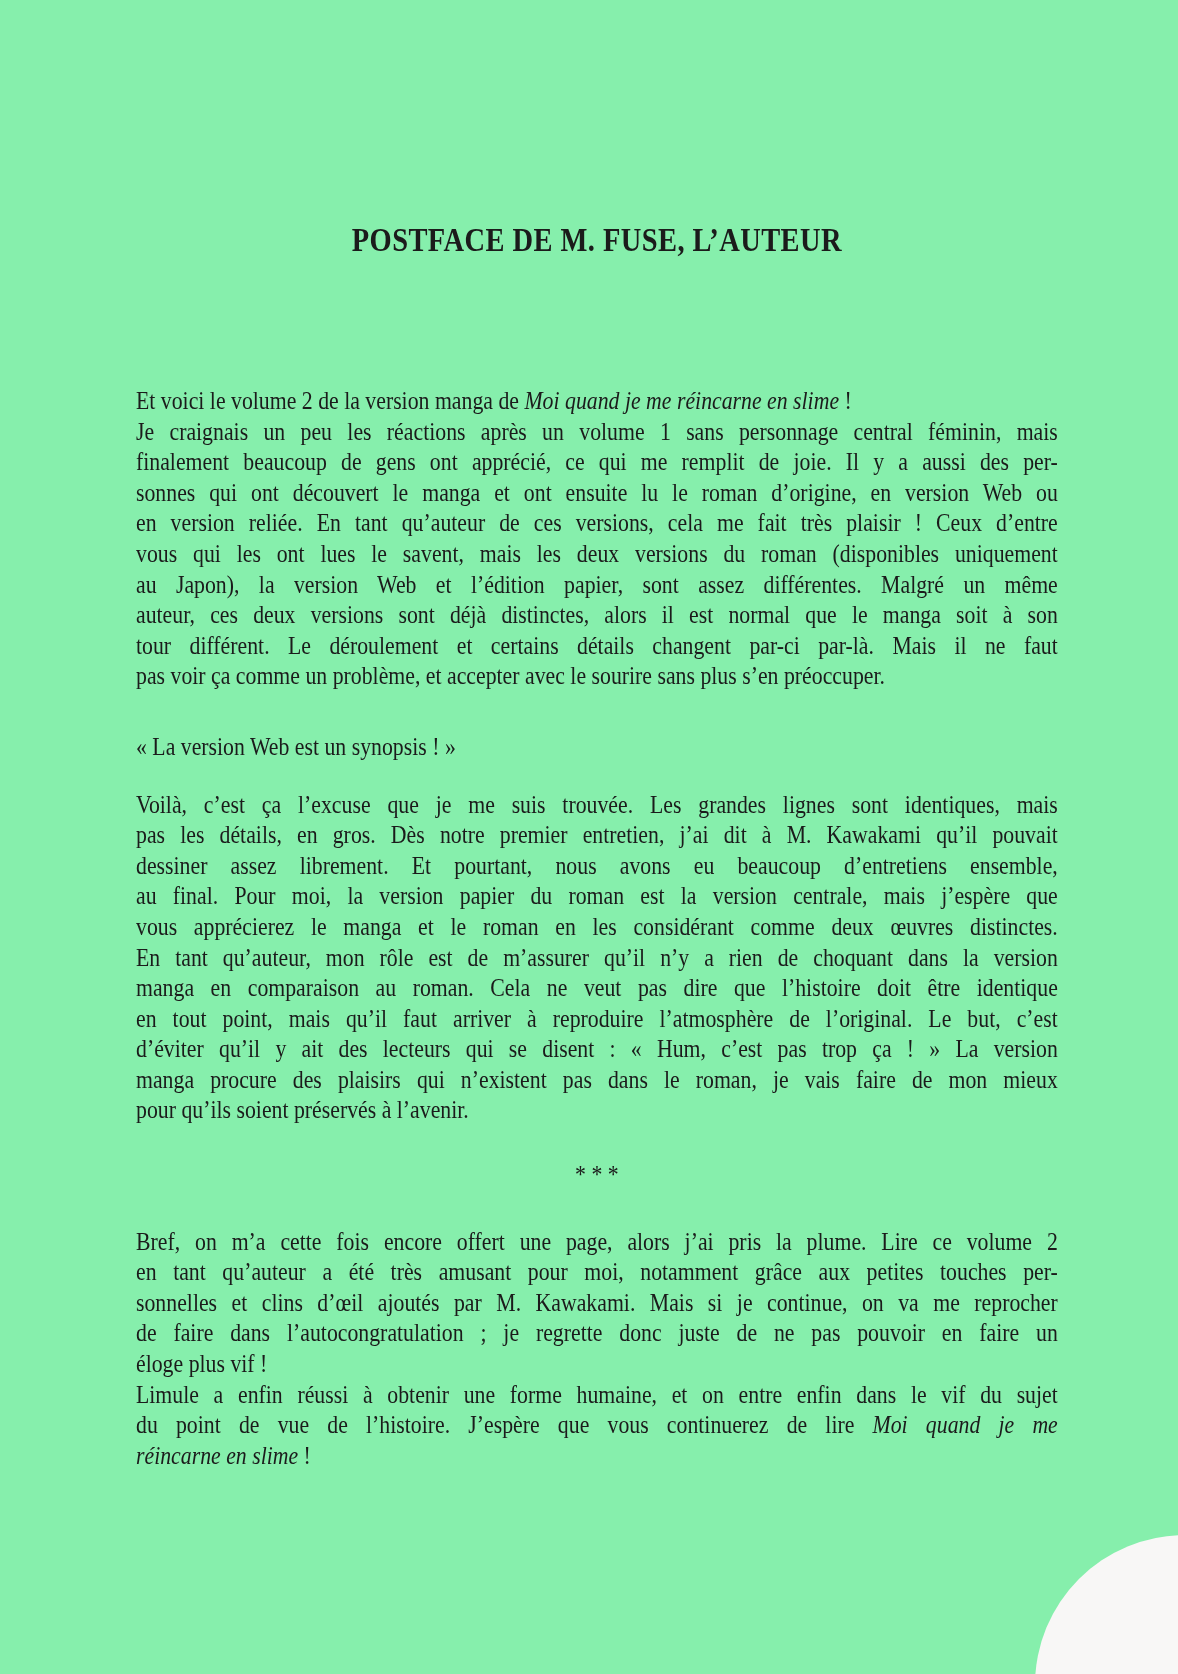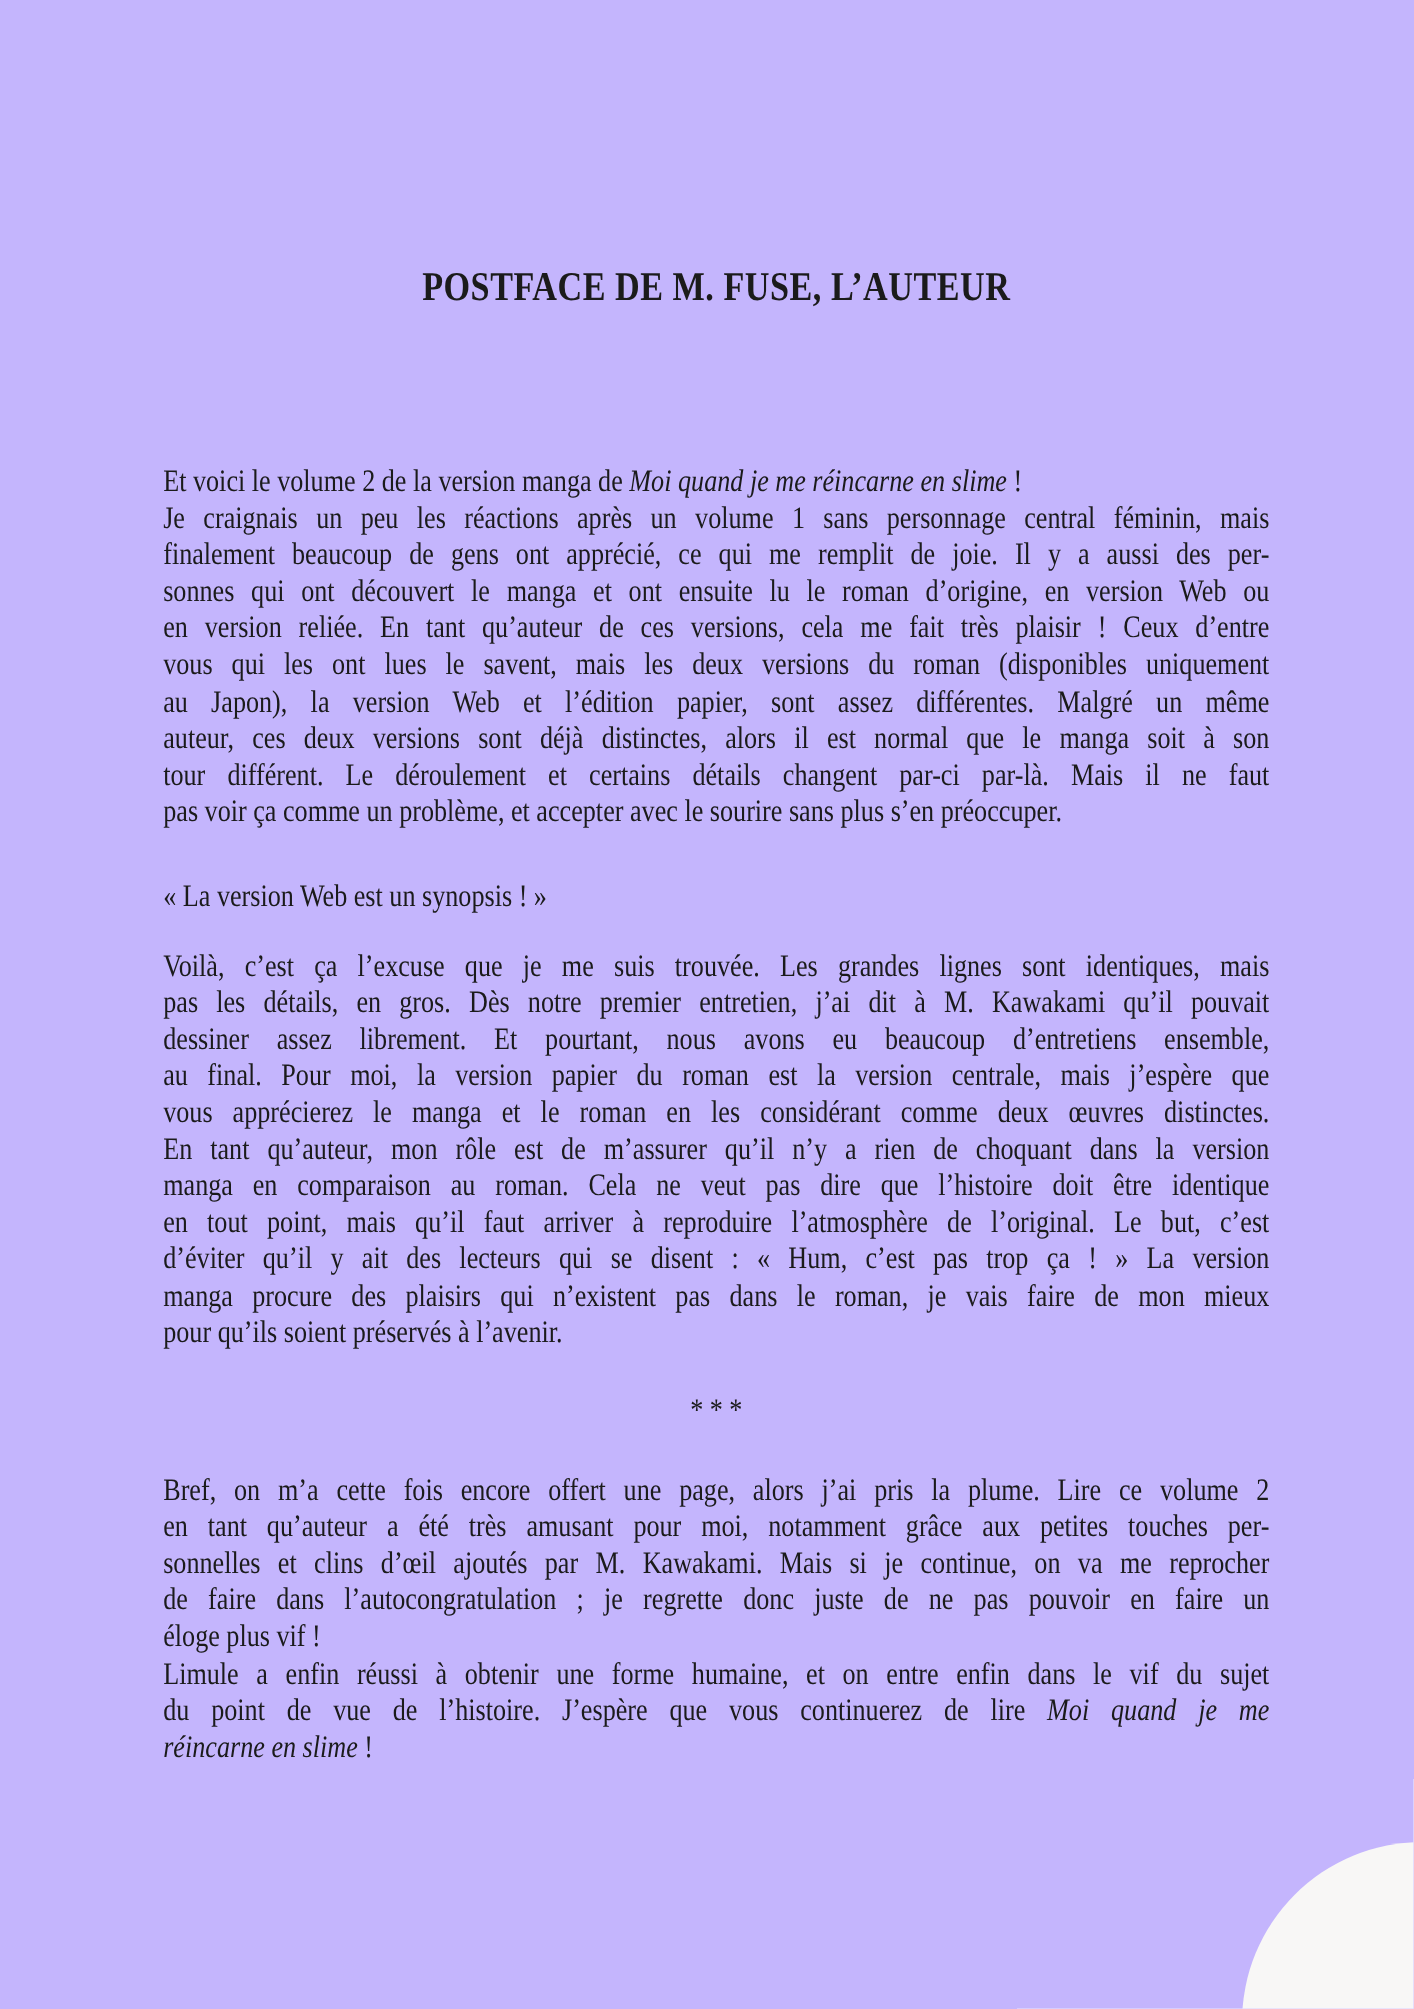--- a/index.html
+++ b/index.html
@@ -60,21 +60,21 @@
     top: 1535px;
     width: 300px;
     height: 300px;
     border-radius: 50%;
     background: #f8f7f6;
   }
 </style>
 </head>
 <body>
 
-<div class="page" style="background: #c4b5fd; color: rgb(27, 27, 27);">
+<div class="page" style="background: #86efac; color: rgb(27, 27, 27);">
   <div class="content">
     <div class="title">POSTFACE DE M. FUSE, L’AUTEUR</div>
     <div class="body-text">
         <div class="block block-0">
           <div class="line end">Et voici le volume 2 de la version manga de <i>Moi quand je me réincarne en slime</i> !</div>
           <div class="line">Je craignais un peu les réactions après un volume 1 sans personnage central féminin, mais</div>
           <div class="line">finalement beaucoup de gens ont apprécié, ce qui me remplit de joie. Il y a aussi des per-</div>
           <div class="line">sonnes qui ont découvert le manga et ont ensuite lu le roman d’origine, en version Web ou</div>
           <div class="line">en version reliée. En tant qu’auteur de ces versions, cela me fait très plaisir ! Ceux d’entre</div>
           <div class="line">vous qui les ont lues le savent, mais les deux versions du roman (disponibles uniquement</div>

